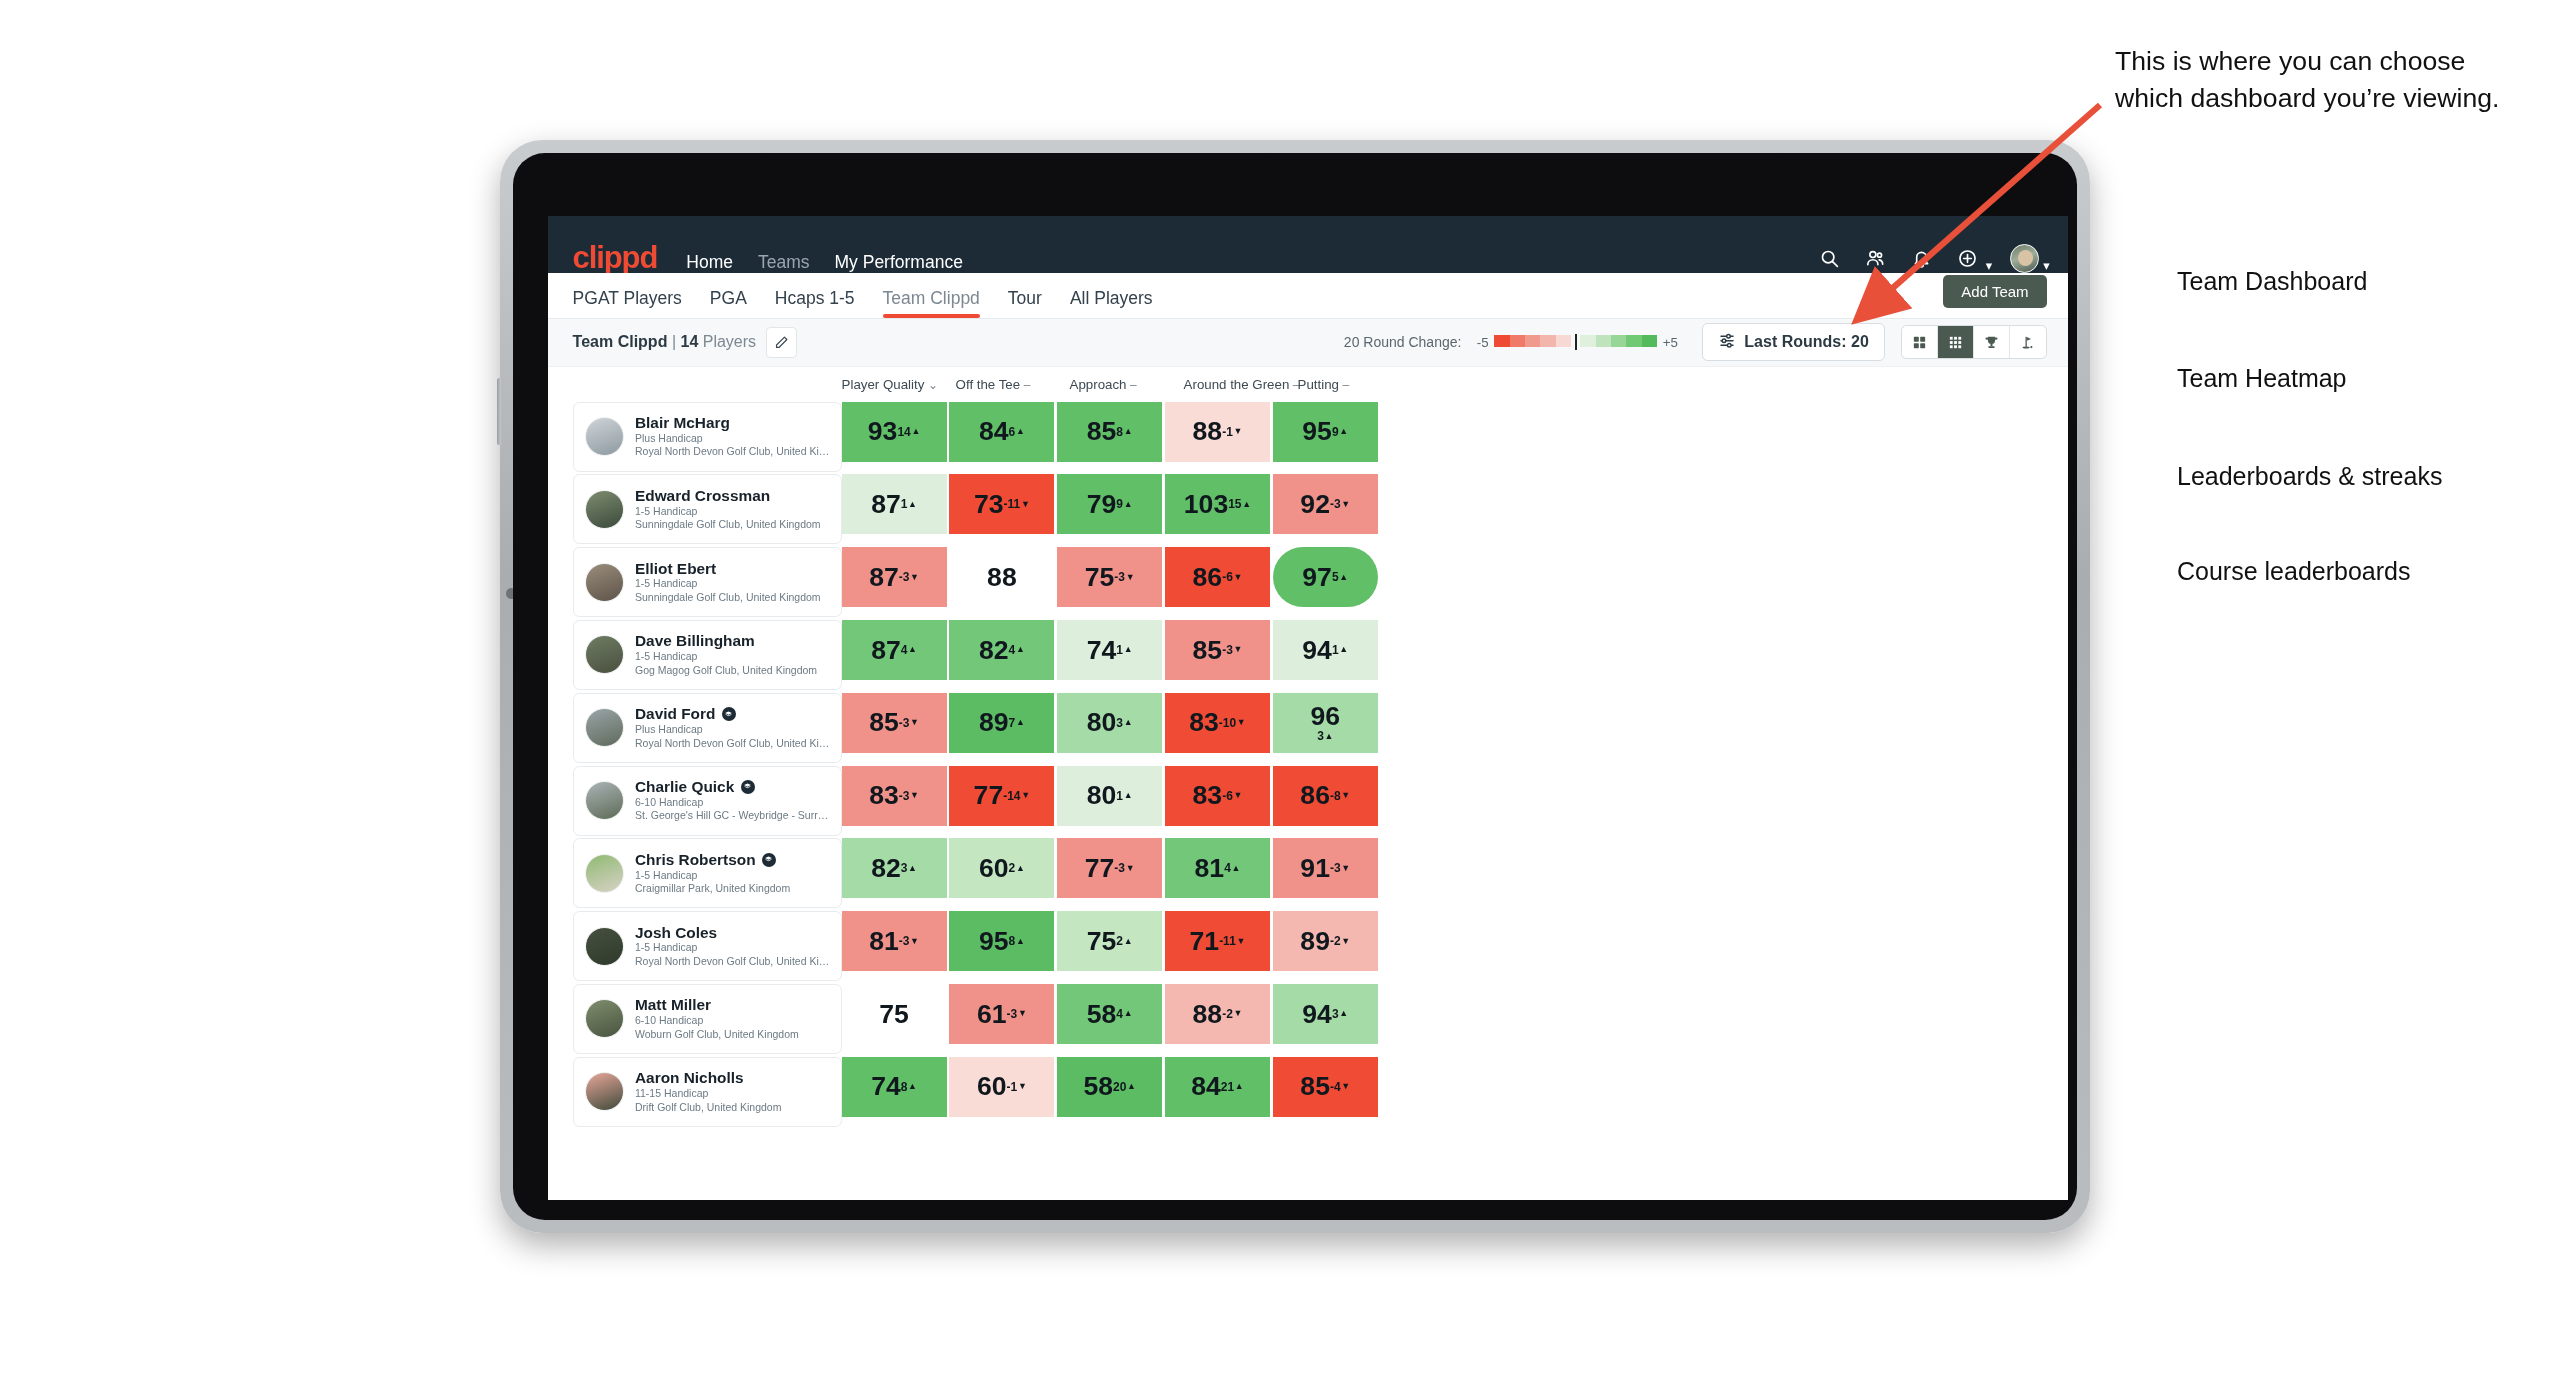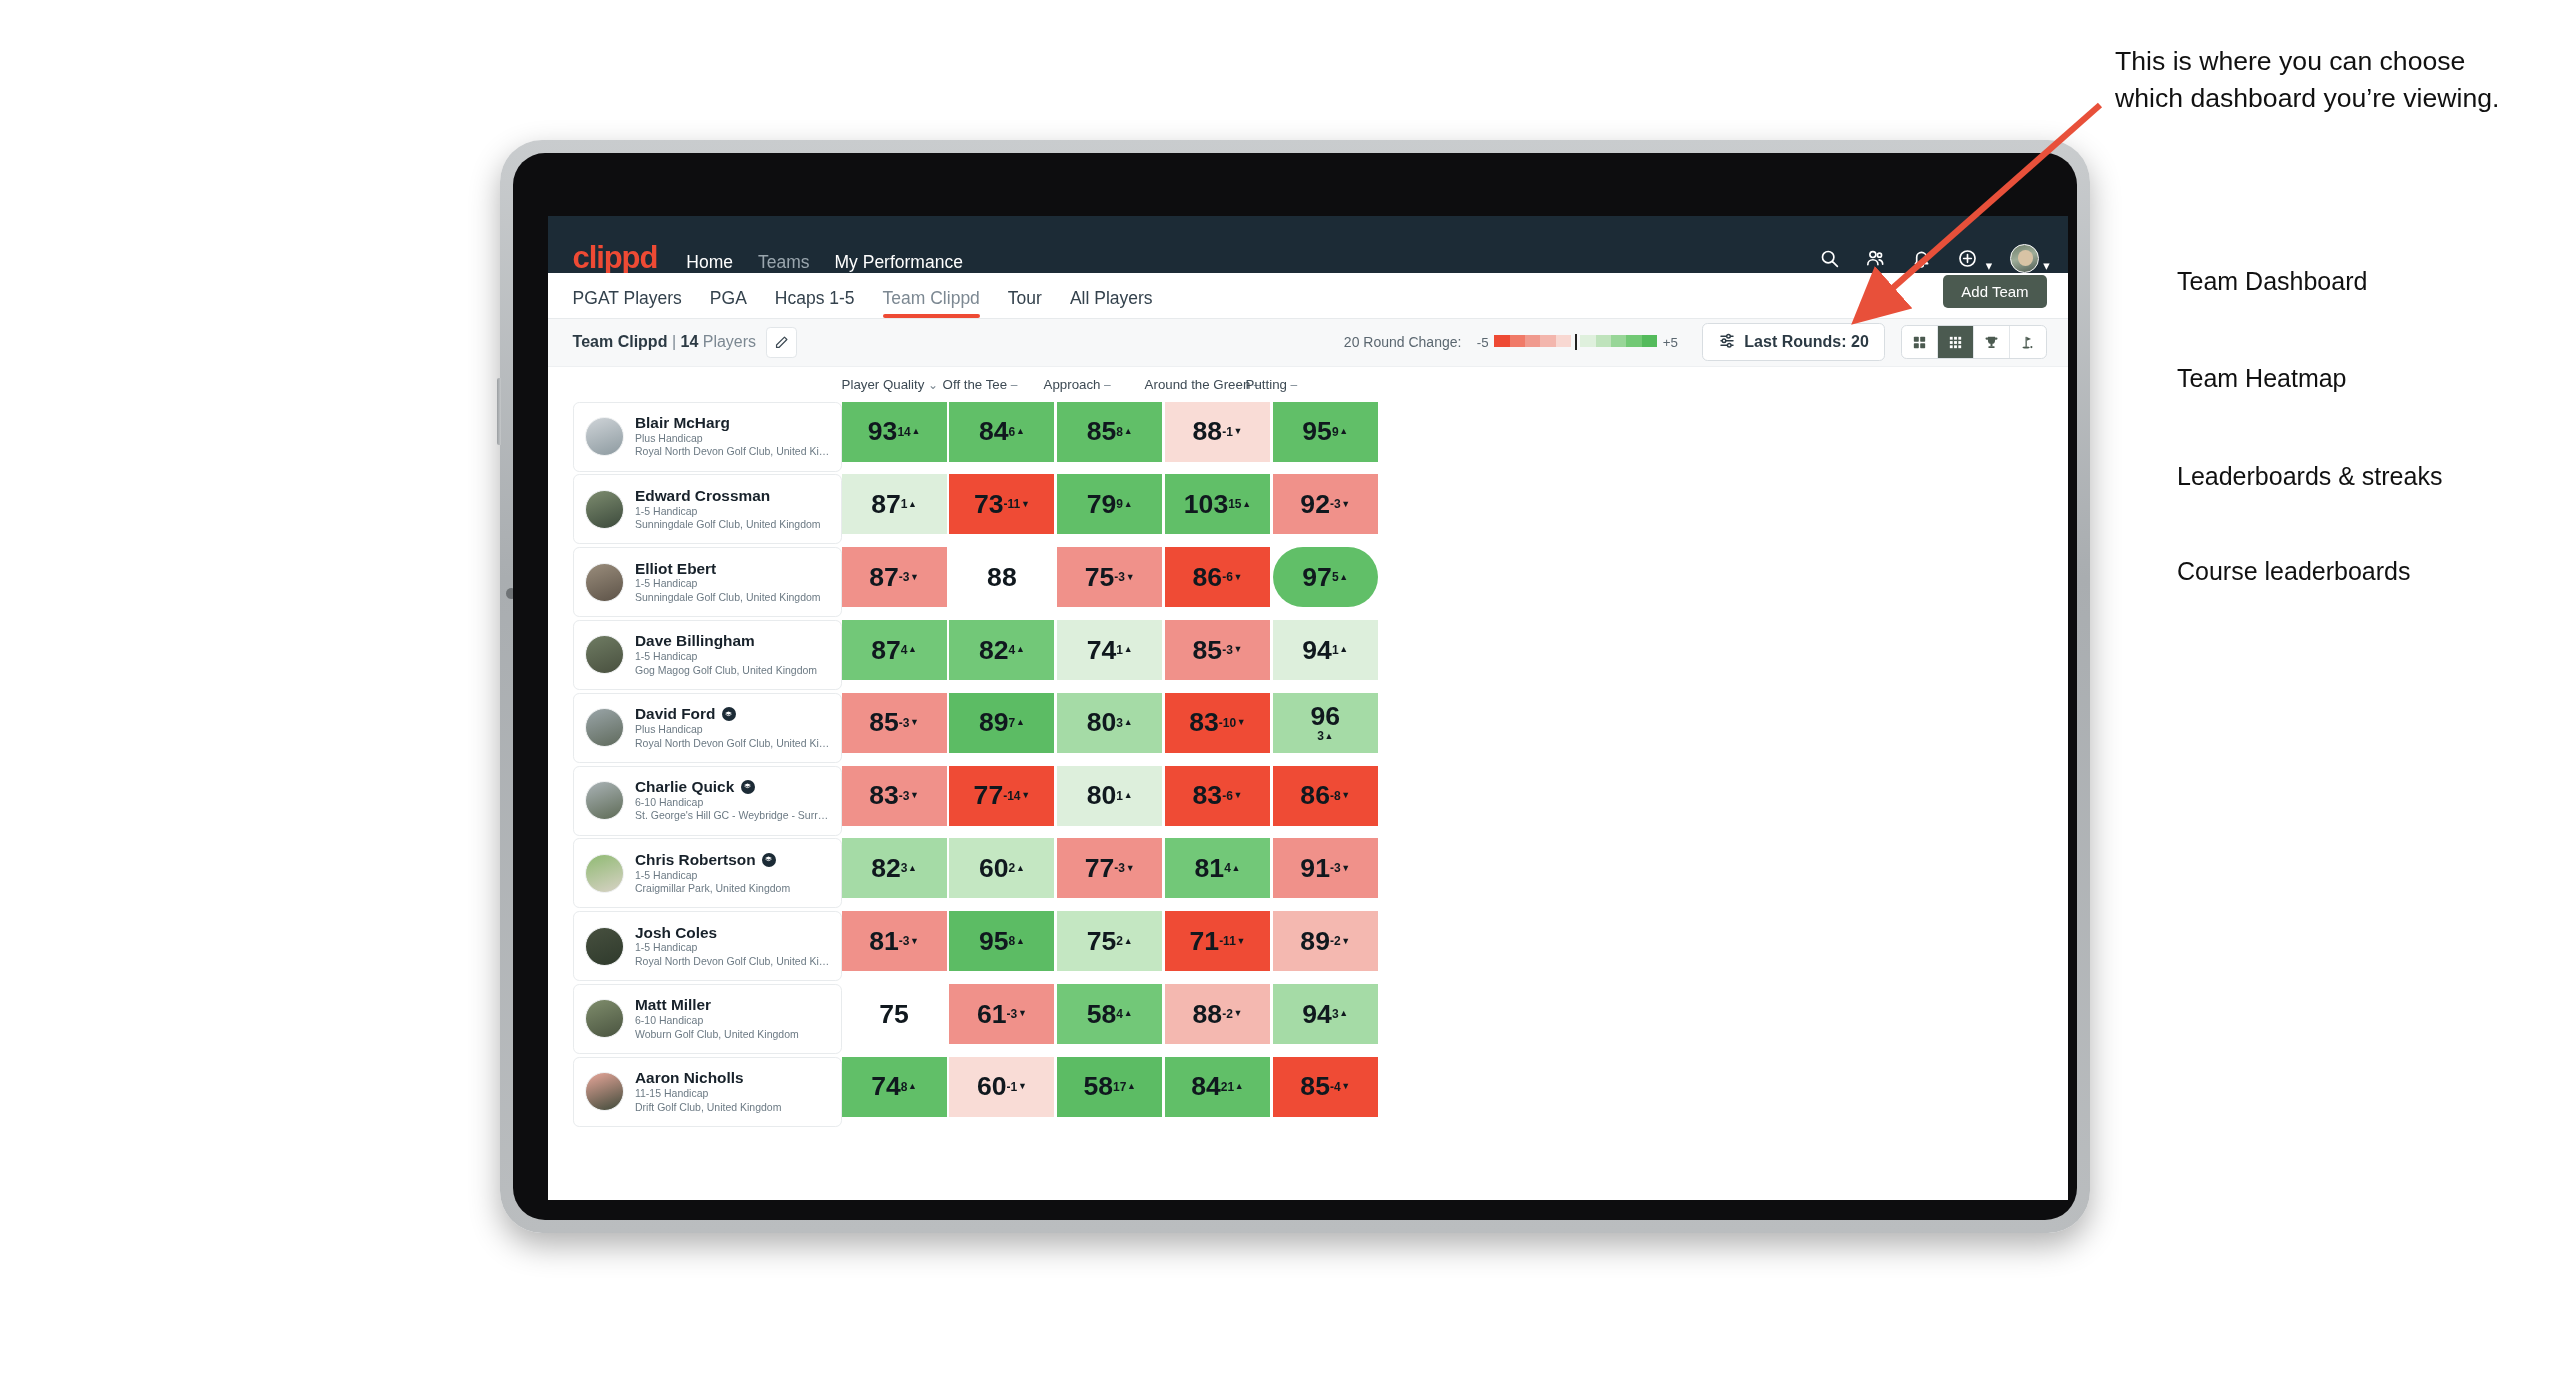--- a/index.html
+++ b/index.html
@@ -142,21 +142,21 @@
 
   
   #colhead {
     display: flex; align-items: center;
     height: 36px; background:#ffffff;
     padding-left: 25px;
     border-top: 0.7px solid #eef0f2;
   }
   #colhead .spacer { width: 269px; flex: none; }
   .colh {
-    width: 101px; flex: none; font-size: 13.3px; color:#3d4a54;
+    width: 114px; flex: none; font-size: 13.3px; color:#3d4a54;
     white-space: nowrap;
   }
   .colh .sym { color:#7c8892; margin-left: 3.5px; font-size: 12px; }
 
   
   #grid {
     position: relative; height: 798px;
     background:#ffffff; padding-left: 25px;
     overflow: hidden;
   }
@@ -845,21 +845,21 @@
                 <div class="cell" style="background: rgb(249, 220, 214);">
                   <span class="val">60</span>
                   <span class="dlt">
                     <span>-1</span>
                     <span class="arrow">▼</span>
                   </span>
                 </div>
                 <div class="cell" style="background: rgb(92, 188, 100);">
                   <span class="val">58</span>
                   <span class="dlt">
-                    <span>17</span>
+                    <span>20</span>
                     <span class="arrow">▲</span>
                   </span>
                 </div>
                 <div class="cell" style="background: rgb(97, 191, 104);">
                   <span class="val">84</span>
                   <span class="dlt">
                     <span>21</span>
                     <span class="arrow">▲</span>
                   </span>
                 </div>

